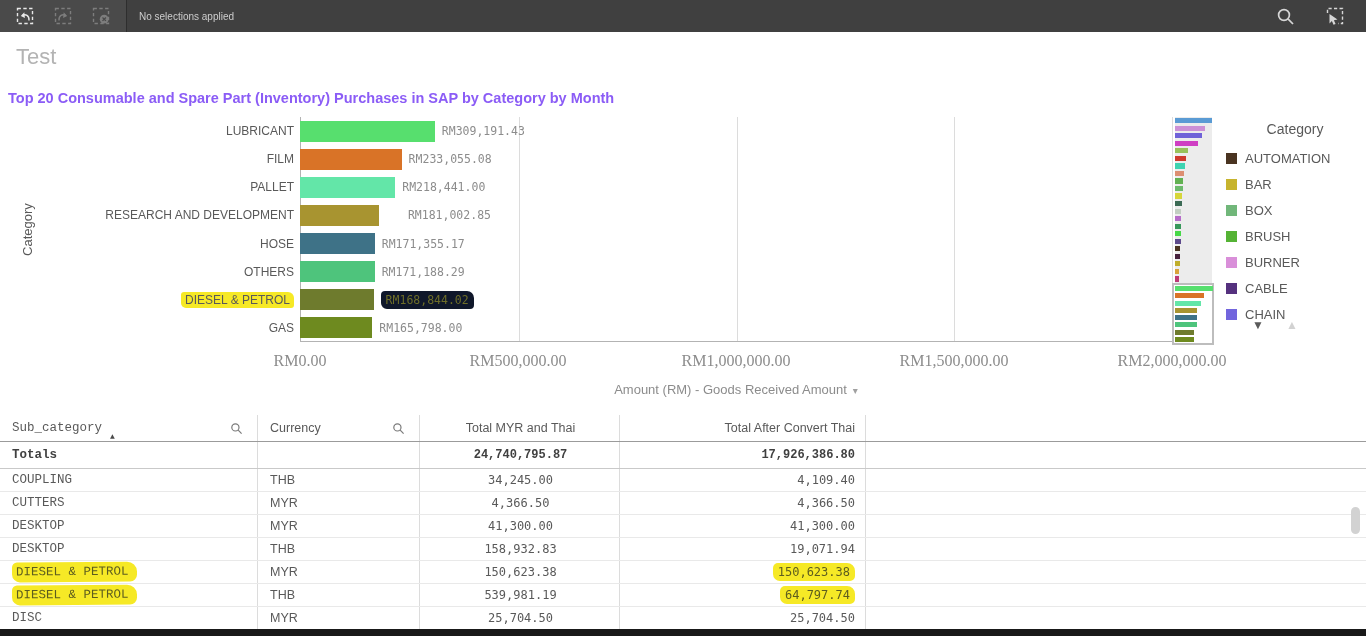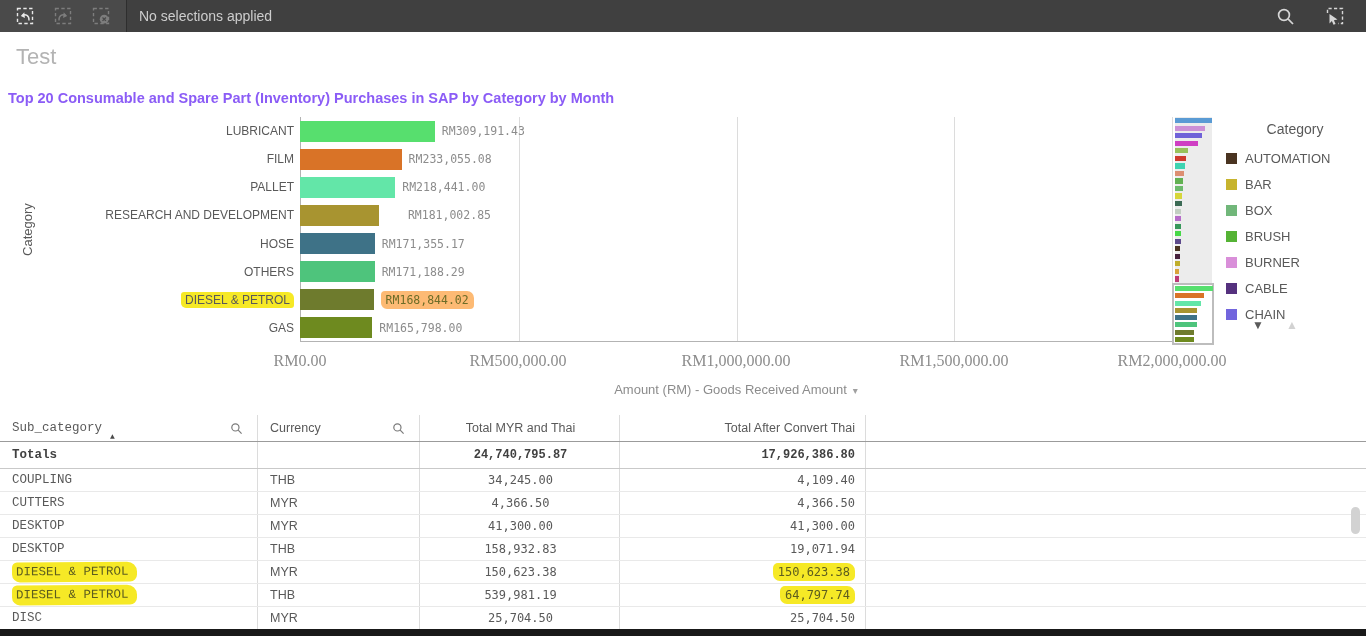--- a/index.html
+++ b/index.html
@@ -8,21 +8,21 @@
   body { position:relative; }
 
   
   .toolbar { position:absolute; left:0; top:0; width:1366px; height:32px;
     background:#404040; display:flex; align-items:center; }
   .tb-left { height:32px; display:flex; align-items:center; background:#4a4a4a;
     padding:0 6px; border-right:1px solid #2e2e2e; }
   .tb-icon { width:38px; height:32px; display:flex; align-items:center; justify-content:center; }
   .tb-icon.enabled  { color:#e9e9e9; }
   .tb-icon.disabled { color:#7d7d7d; }
-  .tb-status { color:#cdcdcd; font-size:14px; margin-left:12px; flex:1; }
+  .tb-status { color:#cdcdcd; font-size:10px; margin-left:12px; flex:1; }
   .tb-right { display:flex; align-items:center; gap:28px; padding-right:20px; color:#d6d6d6; }
 
   
   .sheet-title { position:absolute; left:16px; top:44px; font-size:22px; color:#b3b3b3; }
 
   
   .chart-title { position:absolute; left:8px; top:90px; font-size:14.5px; font-weight:bold; color:#8b5cf6; }
   .y-axis-label { position:absolute; left:-33px; top:222px; width:120px; text-align:center;
     transform:rotate(-90deg); font-size:13px; color:#595959; }
   .plot { position:absolute; left:300px; top:117px; width:872px; height:225px;
@@ -32,21 +32,21 @@
 
   .bar-rows { position:absolute; left:40px; top:117px; width:1132px; height:225px;
     display:flex; flex-direction:column; z-index:2; }
   .bar-row { height:28.125px; display:flex; align-items:center; }
   .cat-cell { width:260px; text-align:right; padding-right:6px; font-size:12px; color:#595959; white-space:nowrap; }
   .bar-track { position:relative; width:872px; height:100%; }
   .bar { position:absolute; left:0; top:3.5px; height:21px; }
   .bar-value { position:absolute; top:50%; transform:translateY(-50%); white-space:nowrap;
     font-family:"DejaVu Sans Mono", monospace; font-size:11.5px; color:#8c8c8c; }
   .hl-label { background:#f6e926; padding:1px 4px; border-radius:3px 6px 3px 5px; }
-  .hl-value { background:#fdba74; padding:2px 5px; border-radius:4px 7px 4px 6px; color:#6d6d28; }
+  .hl-value { background:#0f172a; padding:2px 5px; border-radius:4px 7px 4px 6px; color:#6d6d28; }
 
   .x-ticks { position:absolute; left:300px; top:352px; width:872px; height:16px; }
   .x-tick { position:absolute; transform:translateX(-50%); white-space:nowrap;
     font-family:Liberation Serif, serif; font-size:16px; color:#8c8c8c; }
   .x-axis-title { position:absolute; left:300px; top:382px; width:872px; text-align:center;
     font-size:13px; color:#8c8c8c; }
   .x-axis-title .caret { font-size:10px; margin-left:6px; color:#a0a0a0; }
 
   
   .minimap { position:absolute; left:1175px; top:117px; width:37px; height:166px;

